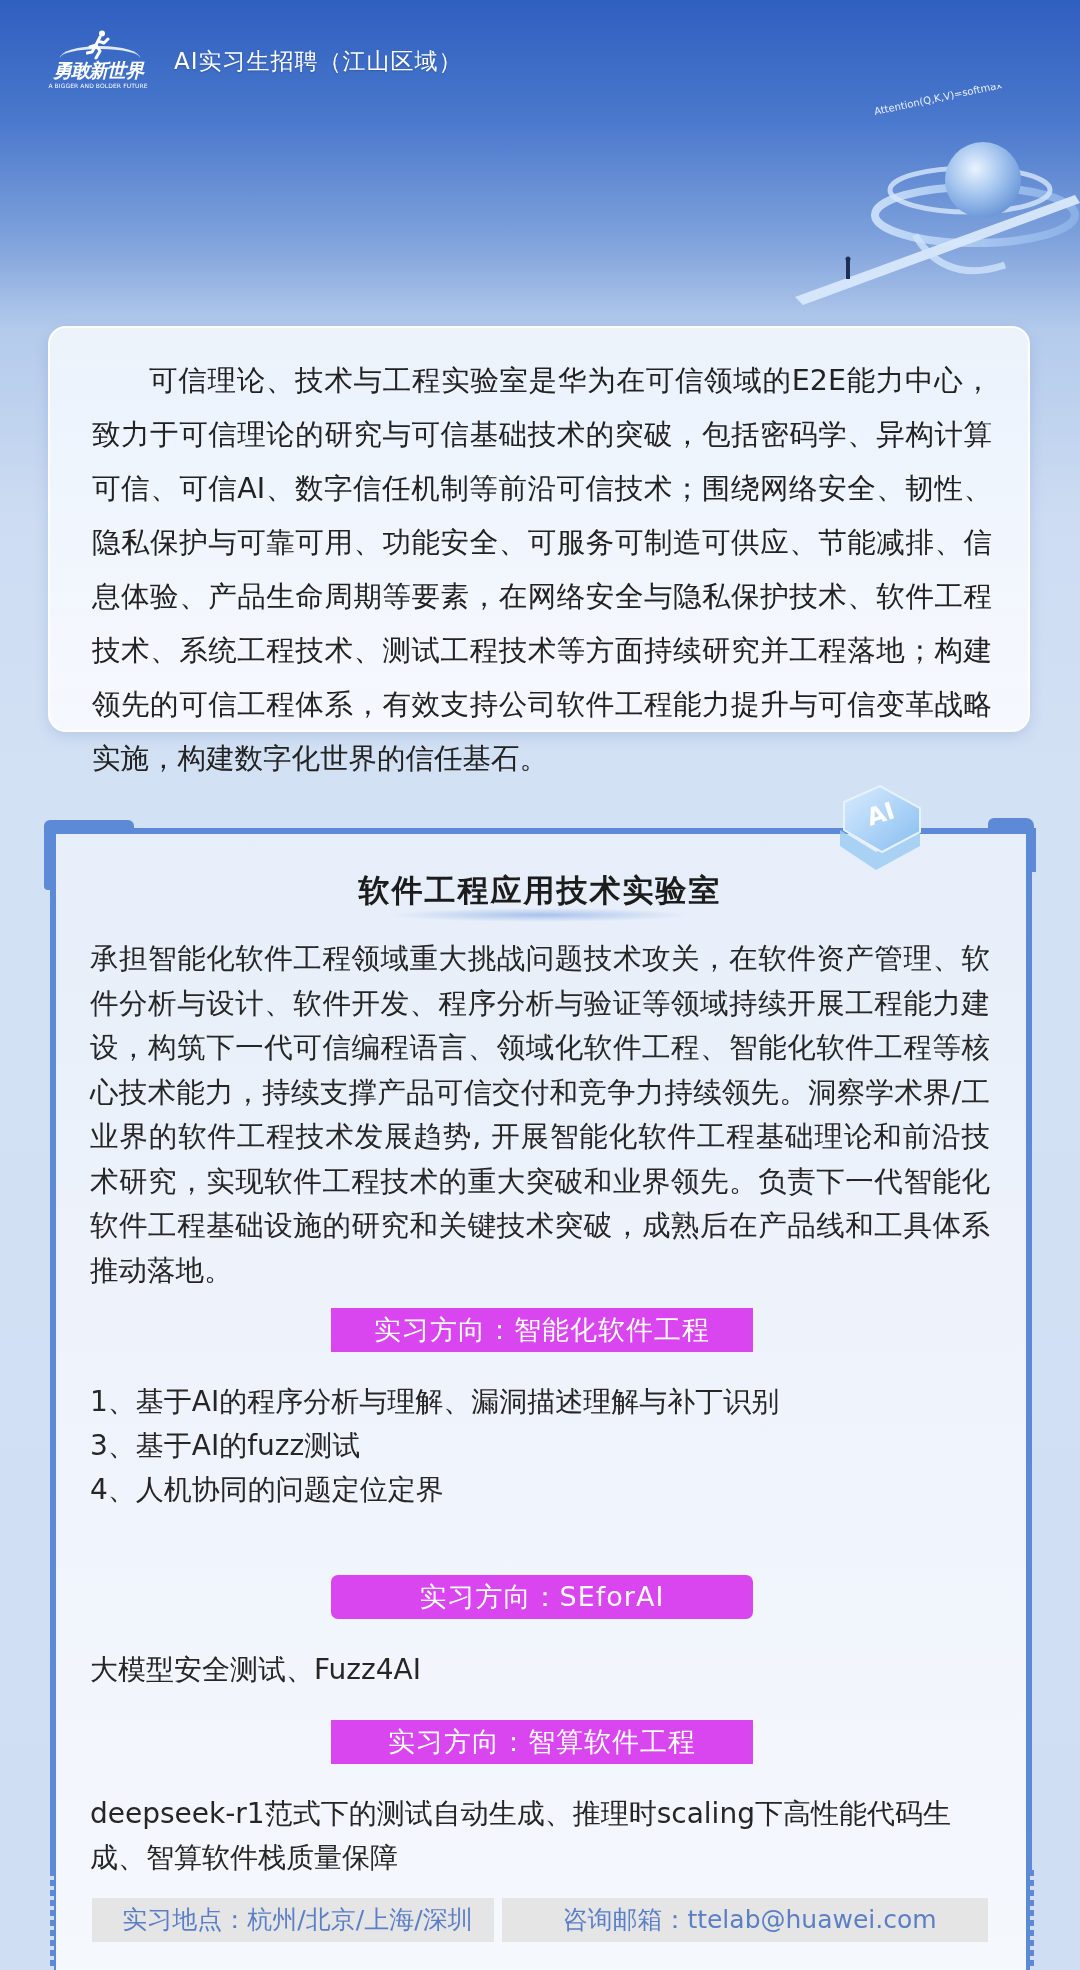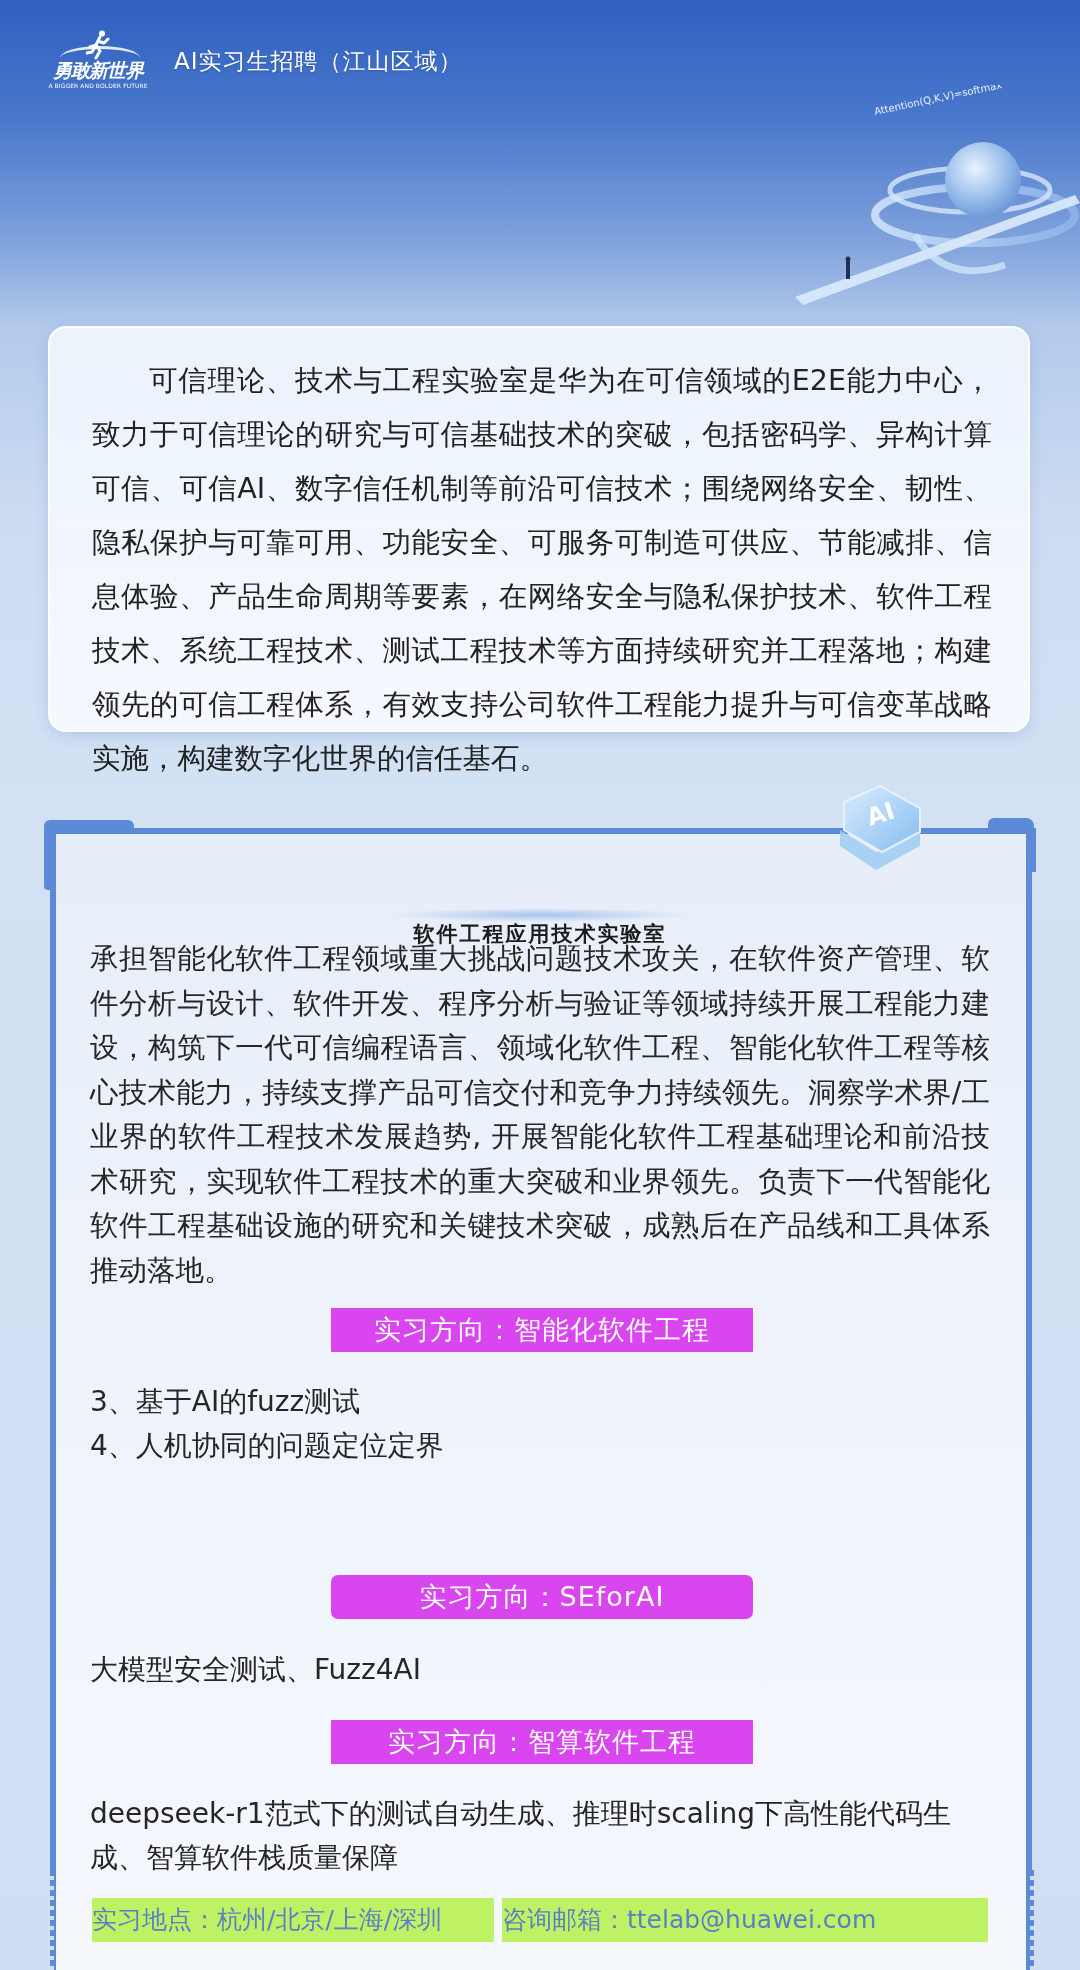--- a/index.html
+++ b/index.html
@@ -37,32 +37,32 @@
   .lab-panel {
     position: absolute; left: 50px; top: 828px; width: 982px; height: 1142px;
     background: linear-gradient(180deg, #e6eef9 0px, #edf2fb 400px, #f5f8fd 1142px);
     border-left: 6px solid #5d8ad6; border-right: 6px solid #5d8ad6; border-top: 6px solid #5d8ad6;
   }
   .tab-left { position: absolute; left: 44px; top: 820px; width: 90px; height: 14px; background: #5d8ad6; border-radius: 6px 6px 0 0; }
   .tab-left-side { position: absolute; left: 44px; top: 828px; width: 10px; height: 62px; background: #5d8ad6; border-radius: 0 0 0 4px; }
   .tab-right { position: absolute; left: 988px; top: 818px; width: 46px; height: 14px; background: #5d8ad6; border-radius: 6px 8px 0 0; }
   .tab-right-side { position: absolute; left: 1026px; top: 828px; width: 10px; height: 44px; background: #5d8ad6; }
   .ai-chip { position: absolute; left: 820px; top: 780px; width: 112px; height: 96px; }
-  .lab-title { position: absolute; left: 0; width: 1080px; top: 920px; text-align: center; font-size: 21px; font-weight: bold; color: #1c1c1c; letter-spacing: 2px; }
+  .lab-title { position: absolute; left: 0; width: 1080px; top: 870px; text-align: center; font-size: 31px; font-weight: bold; color: #1c1c1c; letter-spacing: 2px; }
   .lab-title-glow { position: absolute; left: 390px; top: 908px; width: 300px; height: 14px; background: radial-gradient(ellipse at center, rgba(90,140,220,0.45), rgba(90,140,220,0) 70%); }
   .lab-desc { position: absolute; left: 90px; top: 937px; width: 900px; font-size: 28.5px; line-height: 44.5px; color: #262626; text-align: justify; }
 
   .direction-banner {
     position: absolute; left: 331px; width: 422px; height: 44px;
     background: #d946ef; color: #fff; font-size: 27px; line-height: 44px; text-align: center; letter-spacing: 1px;
   }
   .item-list { position: absolute; left: 90px; width: 920px; font-size: 28px; line-height: 44px; color: #262626; }
   .footer-box {
-    position: absolute; top: 1898px; height: 44px; background: #bef264; color: #5b7fc6;
-    font-size: 25px; line-height: 44px; 
+    position: absolute; top: 1898px; height: 44px; background: #e5e5e5; color: #5b7fc6;
+    font-size: 25px; line-height: 44px; text-align: center; padding-left: 9px;
   }
   .dashed-edge { position: absolute; top: 1870px; width: 4px; height: 100px; background: repeating-linear-gradient(180deg, #5d8ad6 0 6px, #cfdef3 6px 10px); }
 </style>
 </head>
 <body>
 
 <div class="header">
   <div class="logo">
     <svg class="logo-runner" viewBox="0 0 26 30">
       <circle cx="16" cy="3.5" r="3" fill="#fff"></circle>
@@ -118,20 +118,21 @@
   <path d="M24 22 L60 6 L100 28 L100 52 L62 72 L24 50 Z" fill="url(#chipTop)" stroke="#e6f3ff" stroke-width="2"></path>
   <text x="50" y="46" fill="#ffffff" font-size="24" font-weight="bold" font-family="DejaVu Sans, sans-serif" transform="rotate(-18 50 46)">AI</text>
 </svg>
 
 <div class="lab-title">软件工程应用技术实验室</div>
 <div class="lab-title-glow"></div>
 <p class="lab-desc">承担智能化软件工程领域重大挑战问题技术攻关，在软件资产管理、软件分析与设计、软件开发、程序分析与验证等领域持续开展工程能力建设，构筑下一代可信编程语言、领域化软件工程、智能化软件工程等核心技术能力，持续支撑产品可信交付和竞争力持续领先。洞察学术界/工业界的软件工程技术发展趋势, 开展智能化软件工程基础理论和前沿技术研究，实现软件工程技术的重大突破和业界领先。负责下一代智能化软件工程基础设施的研究和关键技术突破，成熟后在产品线和工具体系推动落地。</p>
 
 <div class="direction-banner" style="top:1308px;">实习方向：智能化软件工程</div>
 <div class="item-list" style="top:1380px;">
+  <div>1、基于AI的程序分析与理解、漏洞描述理解与补丁识别</div>
   <div>3、基于AI的fuzz测试</div>
   <div>4、人机协同的问题定位定界</div>
 </div>
 
 <div class="direction-banner" style="top:1575px;border-radius:7px;">实习方向：SEforAI</div>
 <div class="item-list" style="top:1648px;">
   <div>大模型安全测试、Fuzz4AI</div>
 </div>
 
 <div class="direction-banner" style="top:1720px;">实习方向：智算软件工程</div>

